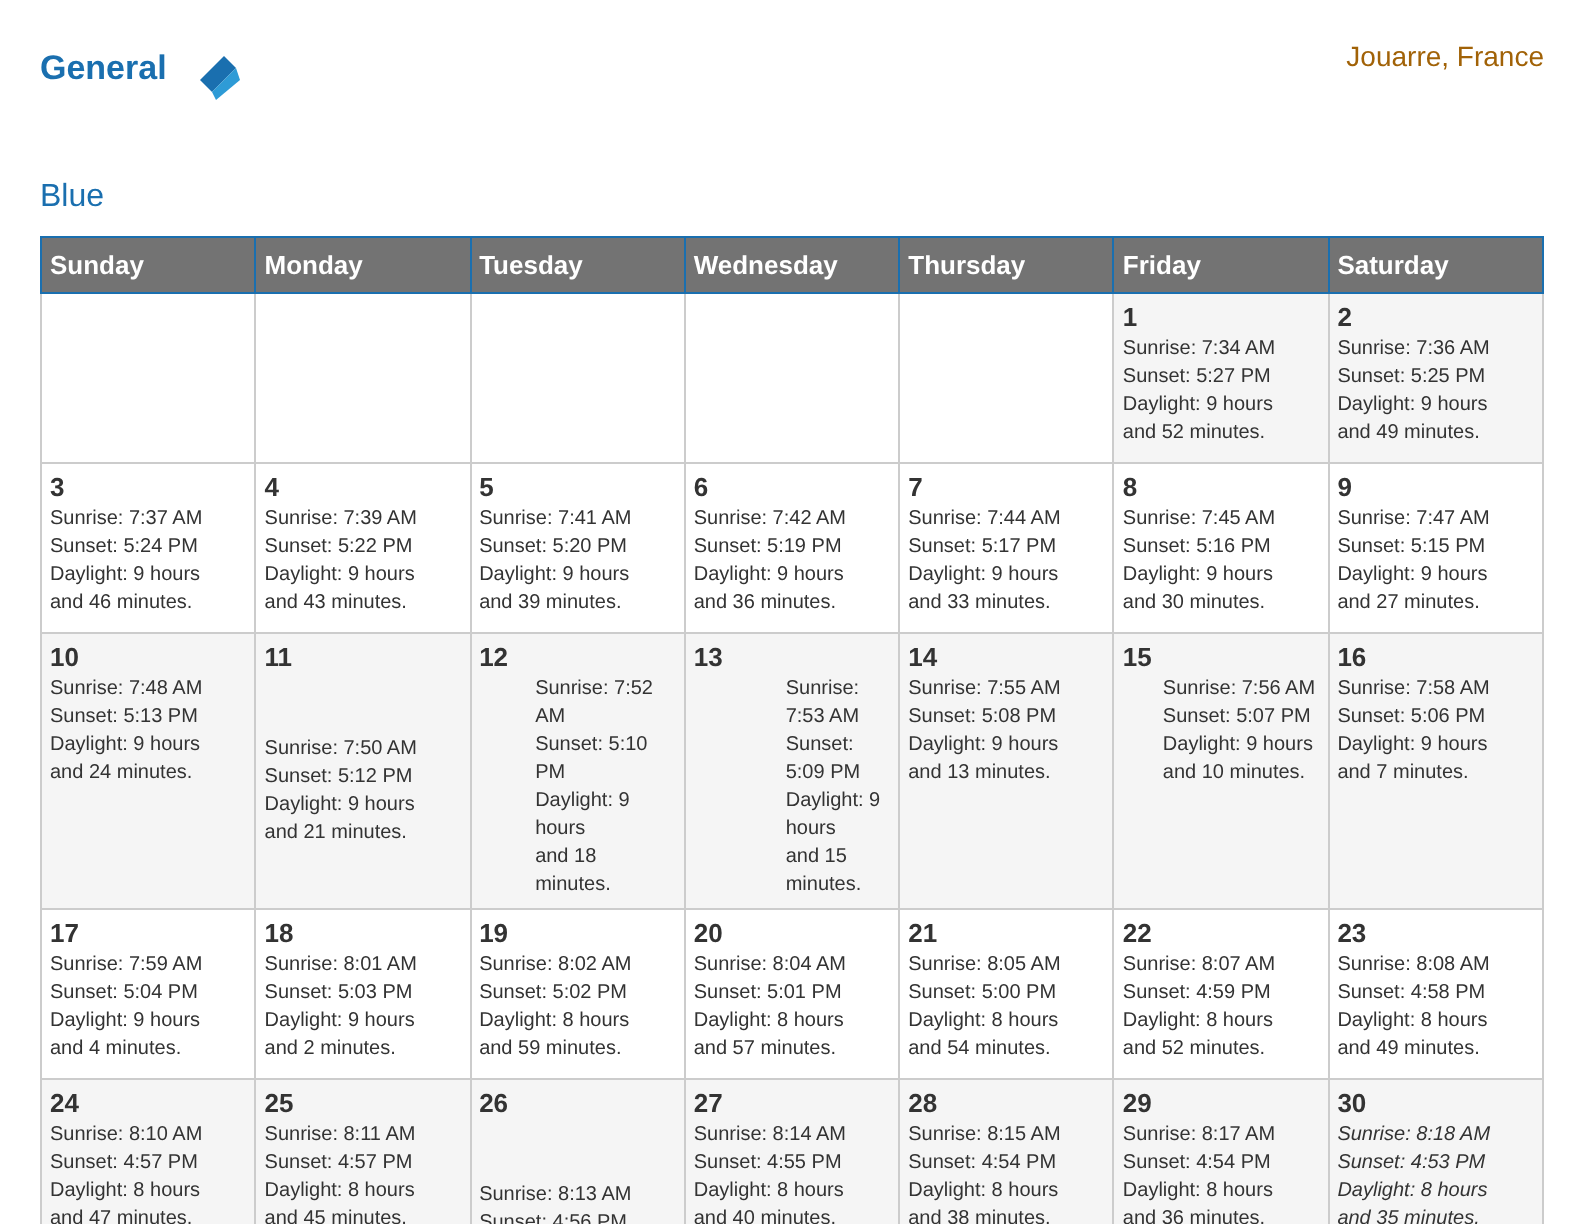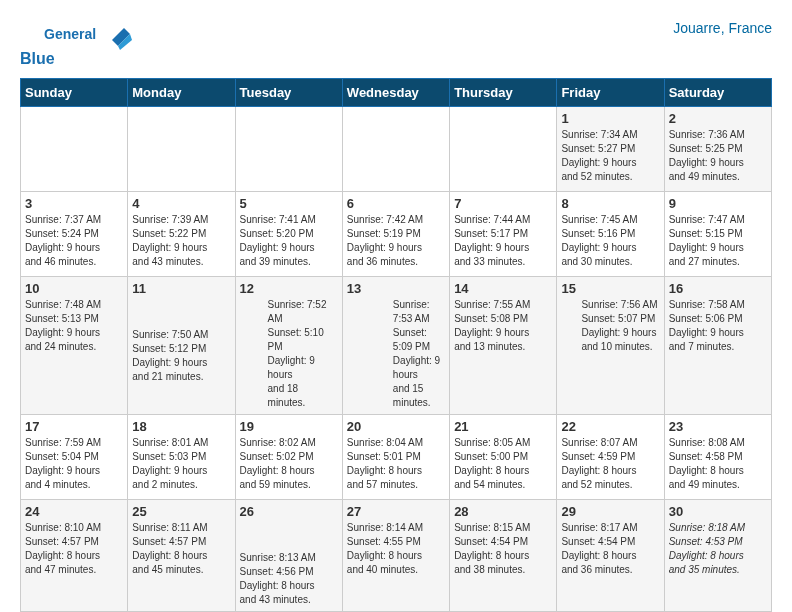--- a/index.html
+++ b/index.html
@@ -14,53 +14,52 @@
       display: flex;
       justify-content: space-between;
       align-items: flex-start;
       margin-bottom: 10px;
     }
     .logo {
       display: flex;
       align-items: center;
     }
     .logo-text {
-      font-size: 14px;
+      font-size: 17px;
       font-weight: bold;
       color: #333;
       line-height: 1.2;
-      margin-left: 24px;
     }
     .logo-text span {
       color: #1a6faf;
     }
     .logo-icon {
       width: 30px;
       height: 30px;
       margin-left: 4px;
     }
     .title-block {
       text-align: right;
     }
     .month-title {
       font-size: 32px;
       font-weight: bold;
       color: #333;
     }
     .location {
       font-size: 14px;
-      color: #0369a1;
+      color: #a16207;
     }
     table {
       width: 100%;
       border-collapse: collapse;
       table-layout: fixed;
     }
     thead th {
-      background-color: #0c4a6e;
+      background-color: #737373;
       color: #fff;
       padding: 6px 4px;
       font-size: 13px;
       font-weight: bold;
       text-align: left;
       border: 1px solid #1a6faf;
     }
     tbody td {
       border: 1px solid #ccc;
       vertical-align: top;
@@ -93,21 +92,21 @@
 <div class="header">
   <div class="logo">
     <div>
       <div class="logo-text">
         <span>General</span>
         <svg class="logo-icon" viewBox="0 0 30 30" style="display:inline-block;vertical-align:middle;">
           <polygon points="8,20 20,8 26,14 14,26" fill="#1a6faf"></polygon>
           <polygon points="14,26 26,14 28,20 16,30" fill="#2e9bd6"></polygon>
         </svg>
       </div>
-      <div style="color:#1a6faf;font-weight:bold;font-size:16px;">Blue</div>
+      <div style="color:#1a6faf;font-weight:normal;font-size:16px;margin-top:40px;">Blue</div>
     </div>
   </div>
   <div class="title-block">
     <div class="location">Jouarre, France</div>
   </div>
 </div>
 
 <table>
   <thead>
     <tr>

